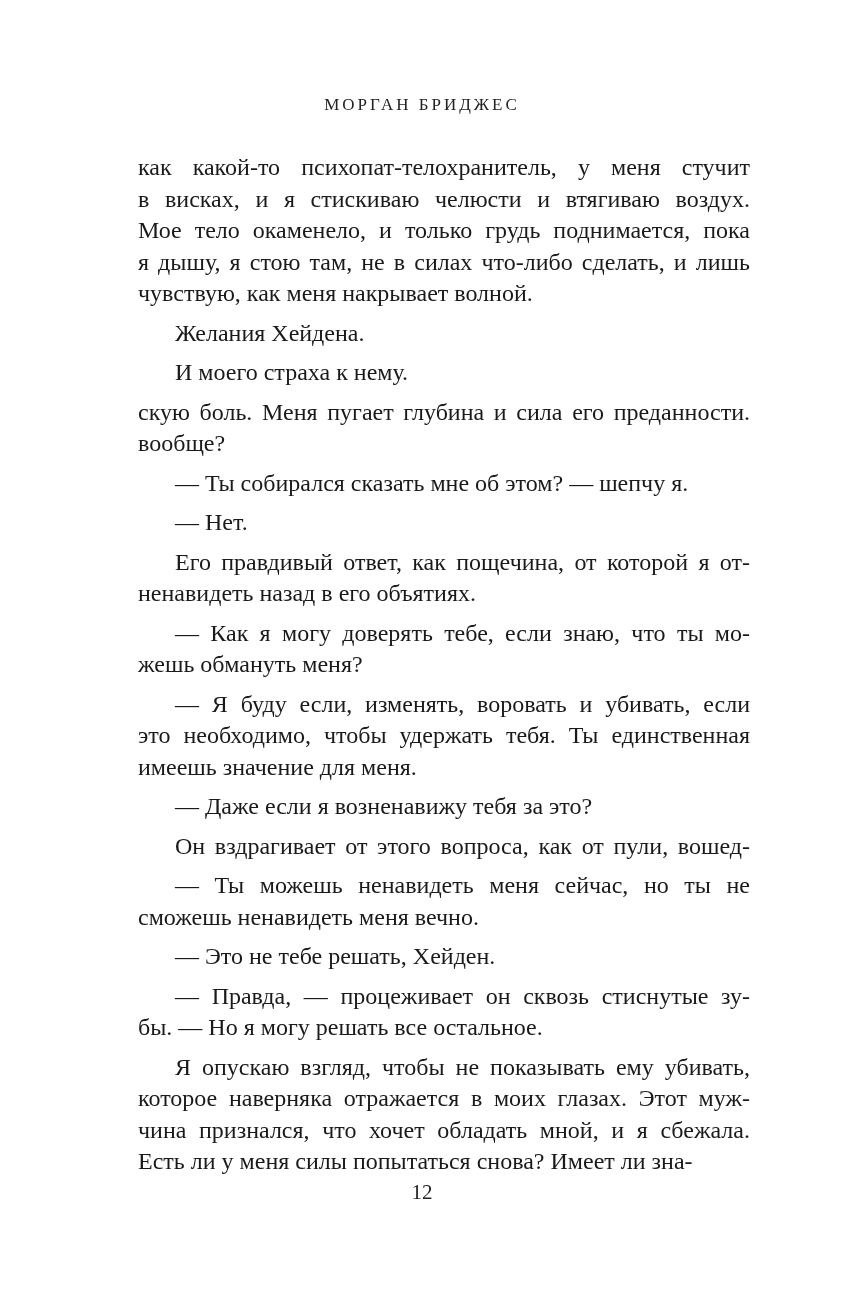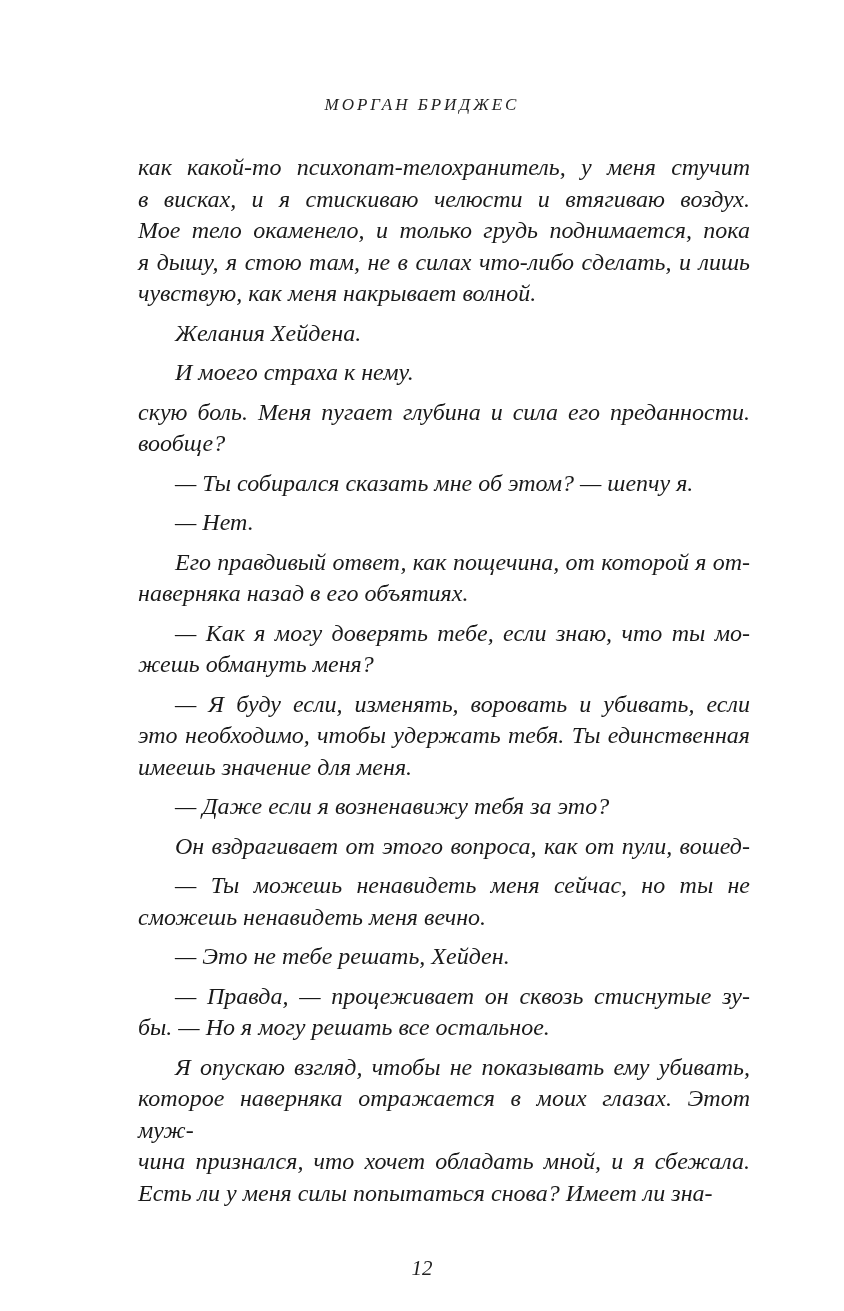--- a/index.html
+++ b/index.html
@@ -8,21 +8,20 @@
     background: #ffffff;
   }
   .page {
     position: relative;
     width: 844px;
     height: 1311px;
     background: #ffffff;
     color: #1a1a1a;
     font-family: "Liberation Serif", "DejaVu Serif", serif;
     overflow: hidden;
-    font-style: italic;
   }
   .running-header {
     position: absolute;
     top: 95px;
     left: 0;
     width: 100%;
     text-align: center;
     font-size: 17px;
     letter-spacing: 3px;
     color: #222;
@@ -45,21 +44,21 @@
     word-spacing: normal;
   }
   .line.last {
     text-align-last: left;
   }
   .line.indent {
     padding-left: 37px;
   }
   .page-number {
     position: absolute;
-    top: 1256px;
+    top: 1180px;
     left: 0;
     width: 100%;
     text-align: center;
     font-size: 21px;
     color: #222;
   }
 </style>
 </head>
 <body>
 
@@ -85,21 +84,21 @@
         <div class="line last">вообще?</div>
       </div>
       <div class="paragraph">
         <div class="line indent last">— Ты собирался сказать мне об этом? — шепчу я.</div>
       </div>
       <div class="paragraph">
         <div class="line indent last">— Нет.</div>
       </div>
       <div class="paragraph">
         <div class="line indent">Его правдивый ответ, как пощечина, от которой я от-</div>
-        <div class="line last">наверняка назад в его объятиях.</div>
+        <div class="line last">ненавидеть назад в его объятиях.</div>
       </div>
       <div class="paragraph">
         <div class="line indent">— Как я могу доверять тебе, если знаю, что ты мо-</div>
         <div class="line last">жешь обмануть меня?</div>
       </div>
       <div class="paragraph">
         <div class="line indent">— Я буду если, изменять, воровать и убивать, если</div>
         <div class="line">это необходимо, чтобы удержать тебя. Ты единственная</div>
         <div class="line last">имеешь значение для меня.</div>
       </div>

